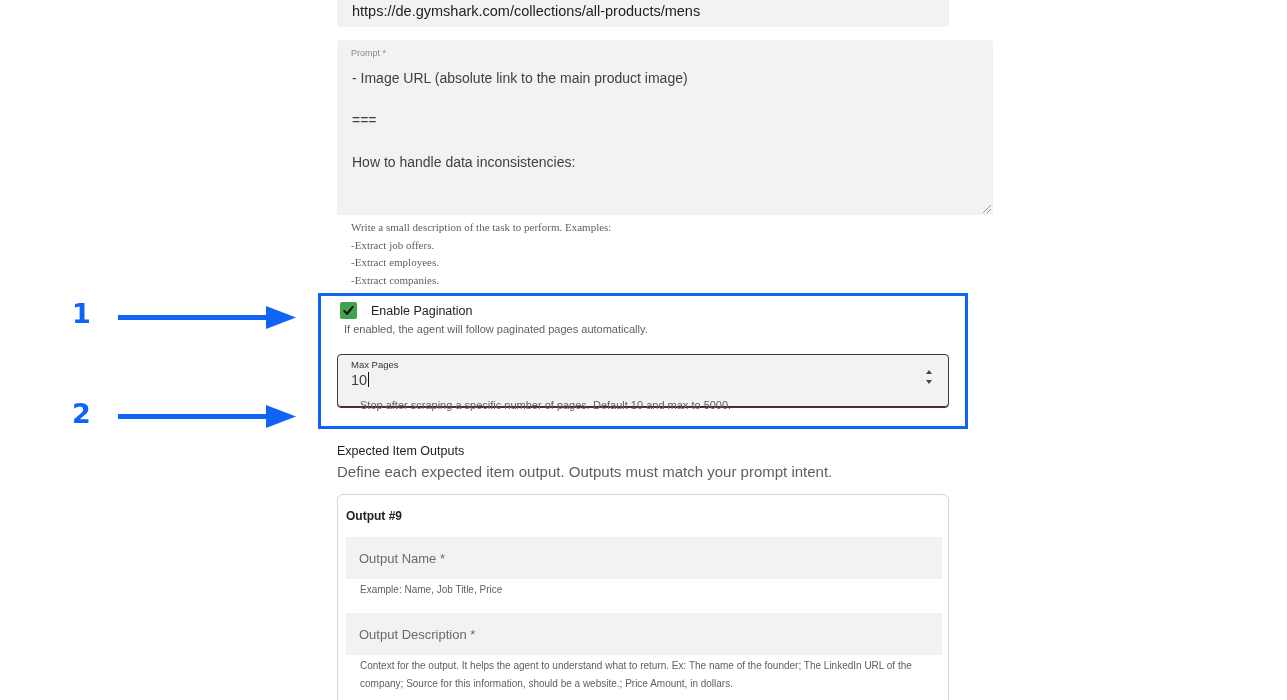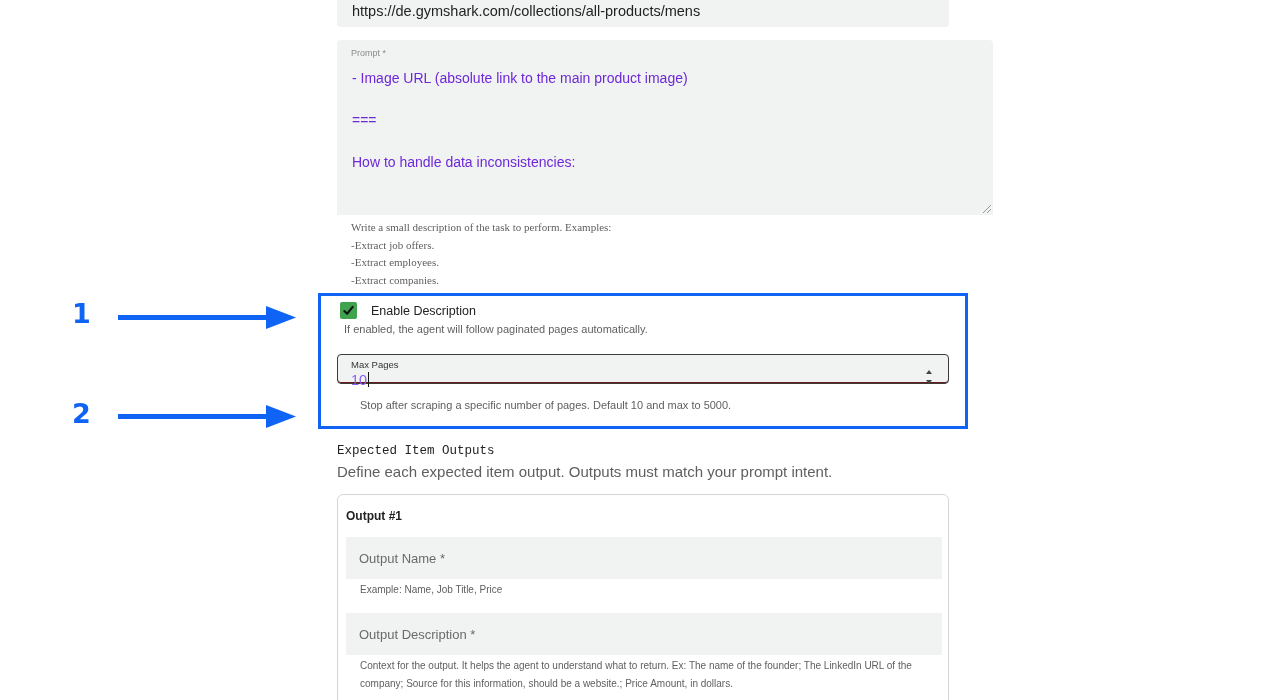--- a/index.html
+++ b/index.html
@@ -15,21 +15,21 @@
     .prompt-area {
       position: absolute; left: 337px; top: 40px; width: 656px; height: 175px;
       background: #f1f3f2; border-radius: 4px 4px 0 0;
       overflow: hidden;
     }
     .prompt-label {
       position: absolute; left: 14px; top: 8px; font-size: 9px; color: #8a8a8a;
     }
     .prompt-text {
       position: absolute; left: 15px; top: 3px; right: 20px;
-      font-size: 14px; line-height: 14px; color: #6d28d9; white-space: pre-wrap;
+      font-size: 14px; line-height: 14px; color: #404040; white-space: pre-wrap;
     }
     .resize-grip {
       position: absolute; right: 2px; bottom: 2px; width: 8px; height: 8px;
       background: linear-gradient(135deg, transparent 45%, #9a9a9a 46%, #9a9a9a 52%, transparent 53%, transparent 70%, #9a9a9a 71%, #9a9a9a 77%, transparent 78%);
     }
 
     .helper {
       font-size: 11px; color: #5f5f5f; line-height: 17.5px;
     }
     .prompt-helper { position: absolute; left: 351px; top: 219px; font-family: Liberation Serif, serif; }
@@ -44,42 +44,42 @@
     }
     .checkbox {
       width: 17px; height: 17px; background: #3fa34d; border-radius: 2px;
       display: flex; align-items: center; justify-content: center;
     }
     .checkbox svg { width: 13px; height: 13px; }
     .checkbox-label { margin-left: 14px; font-size: 12.5px; color: #222; }
     .pagination-helper { position: absolute; left: 344px; top: 323px; font-size: 11px; color: #5f5f5f; }
 
     .maxpages-field {
-      position: absolute; left: 337px; top: 354px; width: 612px; height: 30px;
+      position: absolute; left: 337px; top: 354px; width: 612px; height: 54px;
       background: #f1f3f2; border: 1px solid #3b3b3b; border-radius: 4px;
       box-shadow: inset 0 -1px 0 #6b1a1a;
     }
     .maxpages-label { position: absolute; left: 13px; top: 4px; font-size: 9.5px; color: #333; }
-    .maxpages-value { position: absolute; left: 13px; top: 17px; font-size: 14.5px; color: #8b5cf6; }
+    .maxpages-value { position: absolute; left: 13px; top: 17px; font-size: 14.5px; color: #404040; }
     .caret { display: inline-block; width: 1px; height: 15px; background: #111; vertical-align: -2px; margin-left: 1px; }
     .spinner {
       position: absolute; right: 15px; top: 15px; width: 9px; height: 14px;
       display: flex; flex-direction: column; align-items: center; justify-content: space-between;
     }
     .spin-up { width: 0; height: 0; border-left: 3px solid transparent; border-right: 3px solid transparent; border-bottom: 4px solid #444; }
     .spin-down { width: 0; height: 0; border-left: 3px solid transparent; border-right: 3px solid transparent; border-top: 4px solid #444; }
     .maxpages-helper { position: absolute; left: 360px; top: 399px; font-size: 11px; color: #5f5f5f; }
 
     .annot-num {
       position: absolute; font-family: "DejaVu Sans", sans-serif; font-weight: bold;
       font-size: 27px; color: #0f63f5;
     }
     .annot-arrow { position: absolute; }
 
-    .section-title { position: absolute; left: 337px; top: 444px; font-size: 12.5px; color: #222; font-family: Liberation Mono, monospace; }
+    .section-title { position: absolute; left: 337px; top: 444px; font-size: 12.5px; color: #222; }
     .section-desc { position: absolute; left: 337px; top: 463px; font-size: 15px; color: #5f5f5f; }
 
     .output-card {
       position: absolute; left: 337px; top: 494px; width: 612px; height: 220px;
       border: 1px solid #d6d6d6; border-radius: 6px; background: #fff;
     }
     .output-title { position: absolute; left: 8px; top: 14px; font-size: 12px; font-weight: bold; color: #222; }
     .out-input {
       position: absolute; left: 8px; width: 596px; height: 42px; background: #f1f3f2; border-radius: 0;
       font-size: 13px; color: #6a6a6a; padding: 14px 0 0 13px;
@@ -134,39 +134,39 @@
 </svg>
 
 <div class="highlight-box"></div>
 
 <div class="checkbox-row">
   <span class="checkbox">
     <svg viewBox="0 0 14 14">
       <path d="M2.5 7.5 L5.5 10.5 L11.5 3" stroke="#111" stroke-width="2.2" fill="none" stroke-linecap="round" stroke-linejoin="round"></path>
     </svg>
   </span>
-  <span class="checkbox-label">Enable Description</span>
+  <span class="checkbox-label">Enable Pagination</span>
 </div>
 <div class="pagination-helper">If enabled, the agent will follow paginated pages automatically.</div>
 
 <div class="maxpages-field">
   <span class="maxpages-label">Max Pages</span>
   <span class="maxpages-value"><span>10</span><span class="caret"></span></span>
   <span class="spinner">
     <span class="spin-up"></span>
     <span class="spin-down"></span>
   </span>
 </div>
 <div class="maxpages-helper">Stop after scraping a specific number of pages. Default 10 and max to 5000.</div>
 
 <div class="section-title">Expected Item Outputs</div>
 <div class="section-desc">Define each expected item output. Outputs must match your prompt intent.</div>
 
 <div class="output-card">
-  <div class="output-title">Output #1</div>
+  <div class="output-title">Output #9</div>
   <div class="out-input out-name">
     <span>Output Name *</span>
   </div>
   <div class="out-helper name-helper">Example: Name, Job Title, Price</div>
   <div class="out-input out-desc">
     <span>Output Description *</span>
   </div>
   <div class="out-helper desc-helper">Context for the output. It helps the agent to understand what to return. Ex: The name of the founder; The LinkedIn URL of the company; Source for this information, should be a website.; Price Amount, in dollars.</div>
 </div>
 

